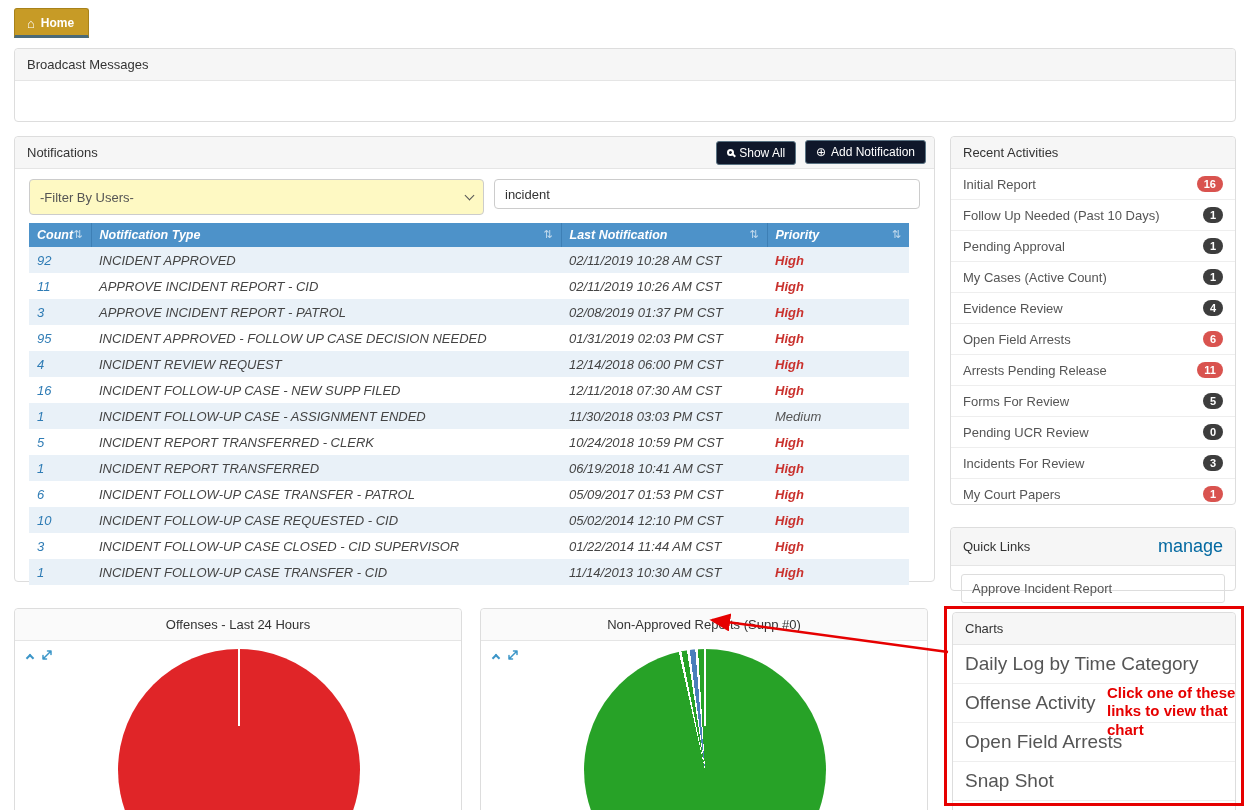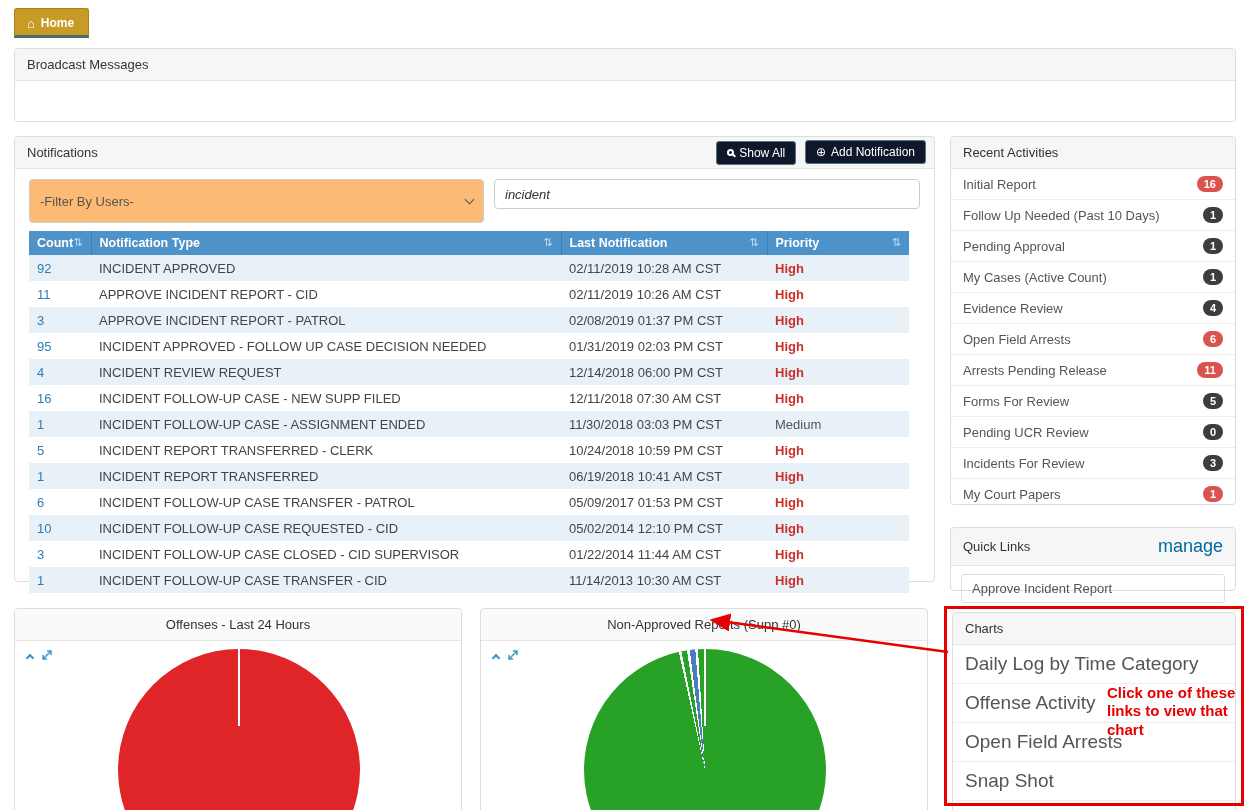--- a/index.html
+++ b/index.html
@@ -40,30 +40,30 @@
     background: #0f172a; border: 1px solid #5a7383; color: #fff;
     font-size: 12px; border-radius: 3px; padding: 4px 10px;
     display: inline-flex; align-items: center; gap: 5px; cursor: pointer;
     font-family: inherit;
   }
   .btn + .btn { margin-left: 5px; }
   .ico-search { width: 7px; height: 7px; border: 2px solid #fff; border-radius: 50%; position: relative; display:inline-block; }
   .ico-search::after { content:""; position:absolute; width:5px; height:2px; background:#fff; transform:rotate(45deg); right:-4px; bottom:-2px; }
   .filter-row { display: flex; gap: 10px; padding: 10px 14px 6px 14px; }
   .sel {
-    width: 455px; height: 44px; border: 1px solid #ccc; border-radius: 4px;
+    width: 455px; height: 36px; border: 1px solid #ccc; border-radius: 4px;
     display: flex; align-items: center; justify-content: space-between;
-    padding: 0 10px; font-size: 13px; color: #555; background: #fdba74; cursor: pointer;
+    padding: 0 10px; font-size: 13px; color: #555; background: #fef9c3; cursor: pointer;
   }
   .chev { width: 7px; height: 7px; border-right: 1.5px solid #555; border-bottom: 1.5px solid #555; transform: rotate(45deg); margin-top: -4px; }
   .inp {
     flex: 1; height: 30px; border: 1px solid #ccc; border-radius: 4px;
-    padding: 0 10px; font-size: 13px; color: #333; font-family: inherit; font-style: italic;
-  }
-  table.ntable { border-collapse: collapse; margin: 2px 16px 0 14px; width: 880px; table-layout: fixed; }
+    padding: 0 10px; font-size: 13px; color: #333; font-family: inherit;
+  }
+  table.ntable { border-collapse: collapse; margin: 2px 16px 0 14px; width: 880px; table-layout: fixed; font-style: italic; }
   .ntable th {
     background: #4d92c9; color: #fff; text-align: left;
     font-size: 12.5px; font-weight: bold; padding: 5px 8px;
     border-left: 1px solid #3d7fb5; cursor: pointer; overflow: hidden; white-space: nowrap;
   }
   .ntable th:first-child { border-left: none; }
   .ntable th .sort { float: right; opacity: .65; font-weight: normal; font-size: 11px; }
   .ntable td {
     font-size: 13px; padding: 5px 8px; color: #444;
     overflow: hidden; white-space: nowrap; height: 26px;

